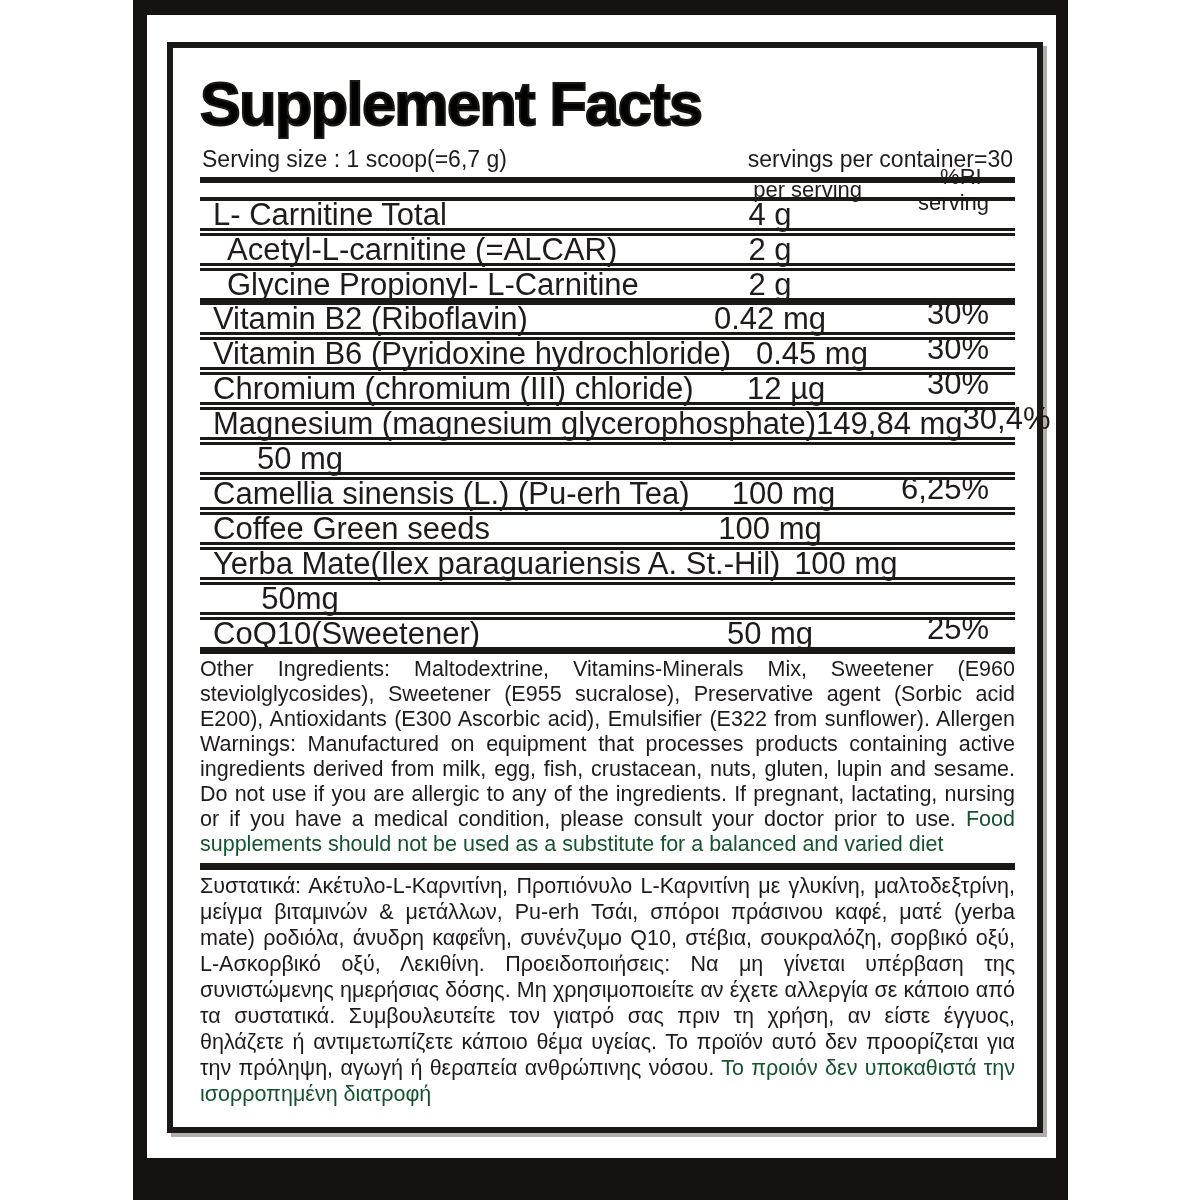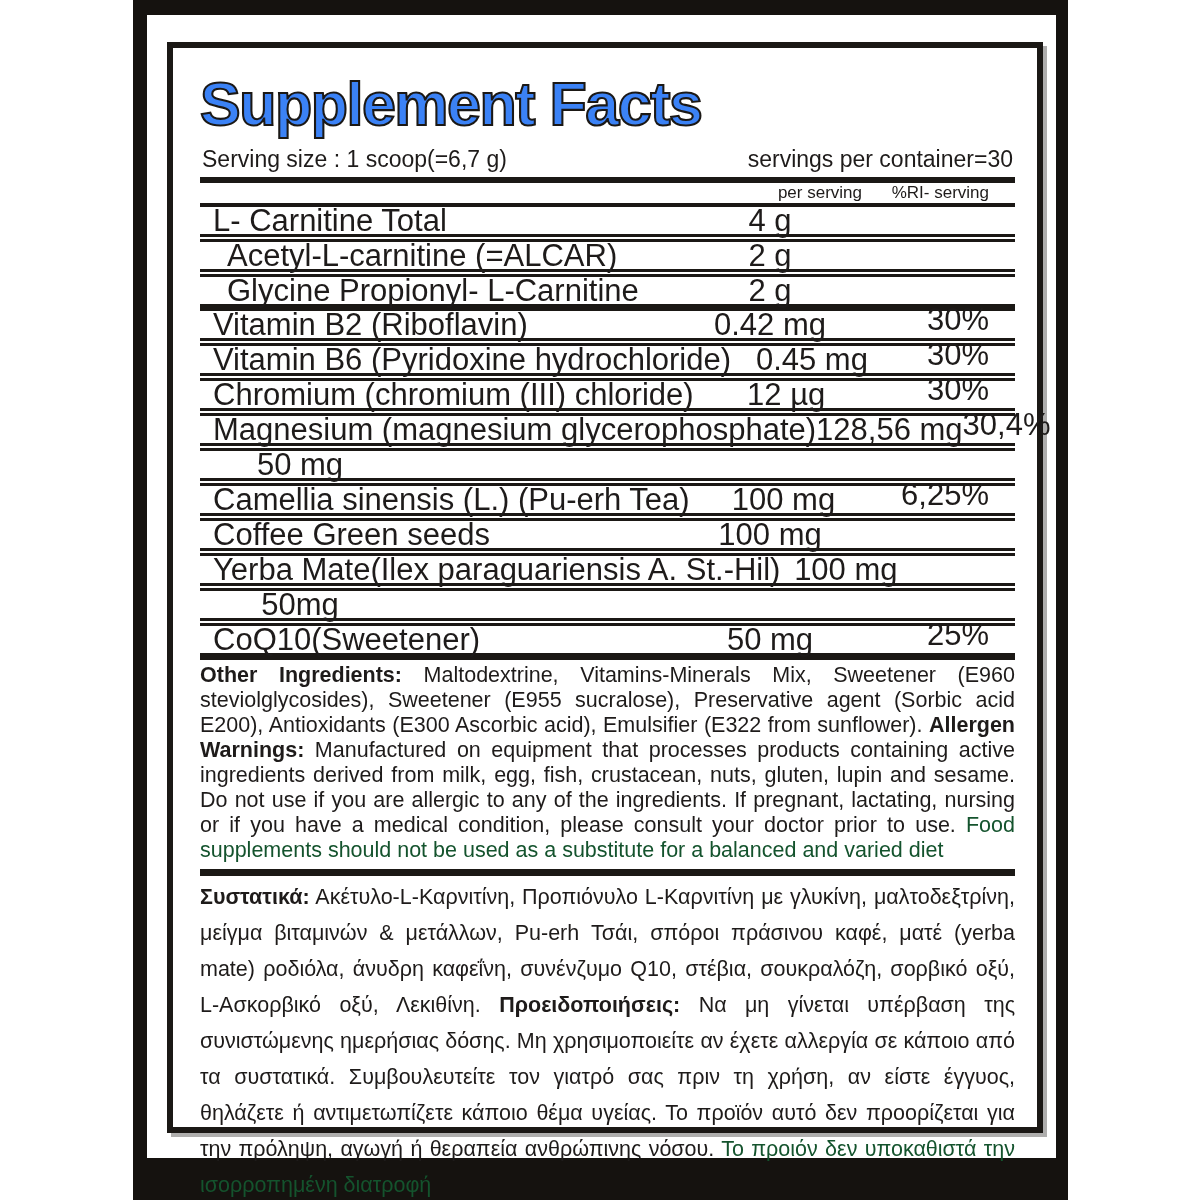--- a/index.html
+++ b/index.html
@@ -10,41 +10,41 @@
   }
   .outer-frame{position:absolute;left:133px;top:0;width:935px;height:1200px;background:#15120f;}
   .white-mat{position:absolute;left:14px;top:15px;width:909px;height:1143px;background:#ffffff;}
   .inner-box{
     position:absolute;left:167px;top:42px;width:876px;height:1091px;background:#ffffff;
     border:6px solid #1b1815;box-sizing:border-box;box-shadow:4px 4px 0 rgba(110,108,106,.55);
   }
   .content{position:absolute;left:200px;top:72px;width:815px;}
   .title{
     height:74px;font-size:61px;font-weight:bold;letter-spacing:-1.5px;line-height:64px;
-    color:#3b82f6;-webkit-text-stroke:2.1px #1b1815;white-space:nowrap;
+    color:#000000;-webkit-text-stroke:2.1px #1b1815;white-space:nowrap;
   }
   .serving-row{height:31px;display:flex;justify-content:space-between;align-items:flex-end;
     font-size:23px;padding:0 2px 4px 2px;box-sizing:border-box;}
   .rule-thick{height:6px;background:#1b1815;}
   .rule-thick-thin{height:4px;background:#1b1815;}
   .rule-double{height:8px;background:linear-gradient(to bottom,#1b1815 0 3px,#ffffff 3px 5px,#1b1815 5px 8px);}
   .rule-mid{height:7px;background:#1b1815;}
-  .hdr-row{height:20px;display:flex;align-items:center;font-size:17px;}
+  .hdr-row{height:14px;display:flex;align-items:center;font-size:22px;}
   .hdr-spacer{flex:1;}
   .hdr-amt{width:200px;text-align:right;padding-right:8px;box-sizing:border-box;}
   .hdr-ri{width:145px;text-align:right;padding-right:26px;box-sizing:border-box;}
   .row{height:27px;display:flex;align-items:center;font-size:31px;}
   .row .name{flex:1;white-space:nowrap;padding-left:13px;}
   .row.sub .name{padding-left:27px;}
   .row .amt{width:200px;text-align:center;white-space:nowrap;}
   .row .ri{width:145px;text-align:right;padding-right:26px;box-sizing:border-box;
     white-space:nowrap;transform:translateY(-5px);}
   .para{font-size:21.5px;line-height:25px;text-align:justify;margin-top:3px;}
-  .para.greek{line-height:36px;}
-  .bold{font-weight:bold;}
+  .para.greek{line-height:26px;}
+  .bold{font-weight:normal;}
   .red{color:#14532d;}
   .gap6{height:6px;}
 </style>
 </head>
 <body>
 
 <div class="outer-frame">
   <div class="white-mat"></div>
 </div>
 <div class="inner-box"></div>
@@ -101,21 +101,21 @@
   </div>
   <div class="rule-double"></div>
   <div class="row">
     <span class="name">Chromium (chromium (III) chloride)</span>
     <span class="amt">12 µg</span>
     <span class="ri">30%</span>
   </div>
   <div class="rule-double"></div>
   <div class="row">
     <span class="name">Magnesium (magnesium glycerophosphate)</span>
-    <span class="amt">128,56 mg</span>
+    <span class="amt">149,84 mg</span>
     <span class="ri">30,4%</span>
   </div>
   <div class="rule-double"></div>
   <div class="row">
     <span class="amt">50 mg</span>
     <span class="ri"></span>
   </div>
   <div class="rule-double"></div>
   <div class="row">
     <span class="name">Camellia sinensis (L.) (Pu-erh Tea)</span>

